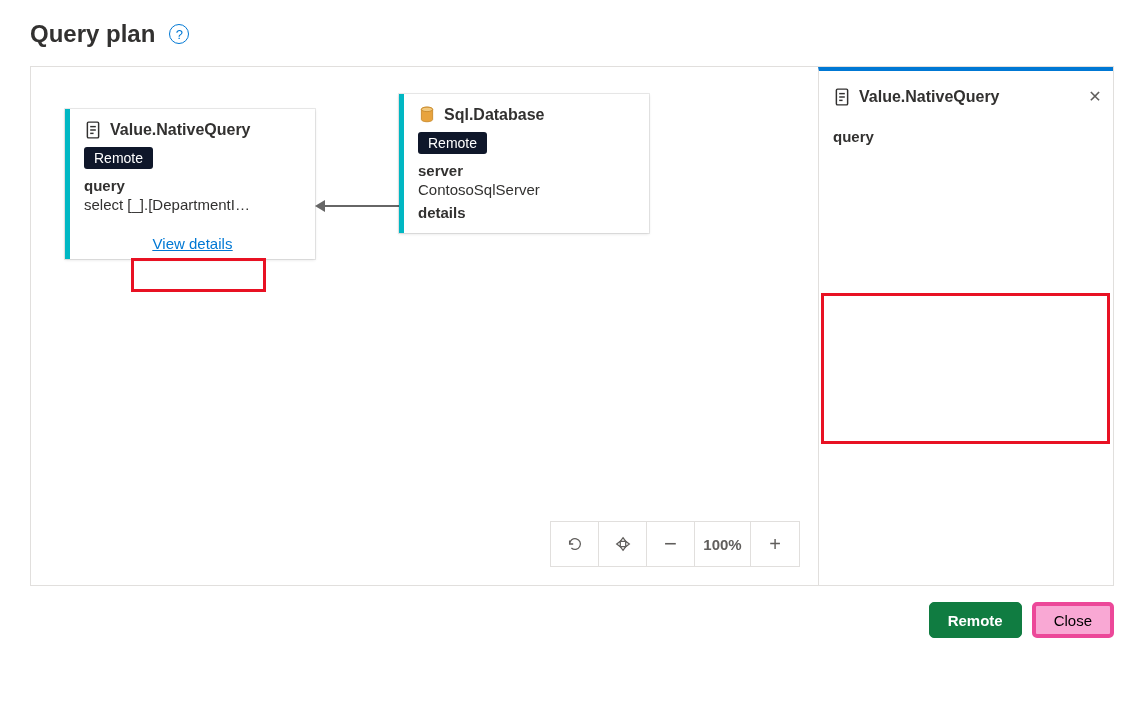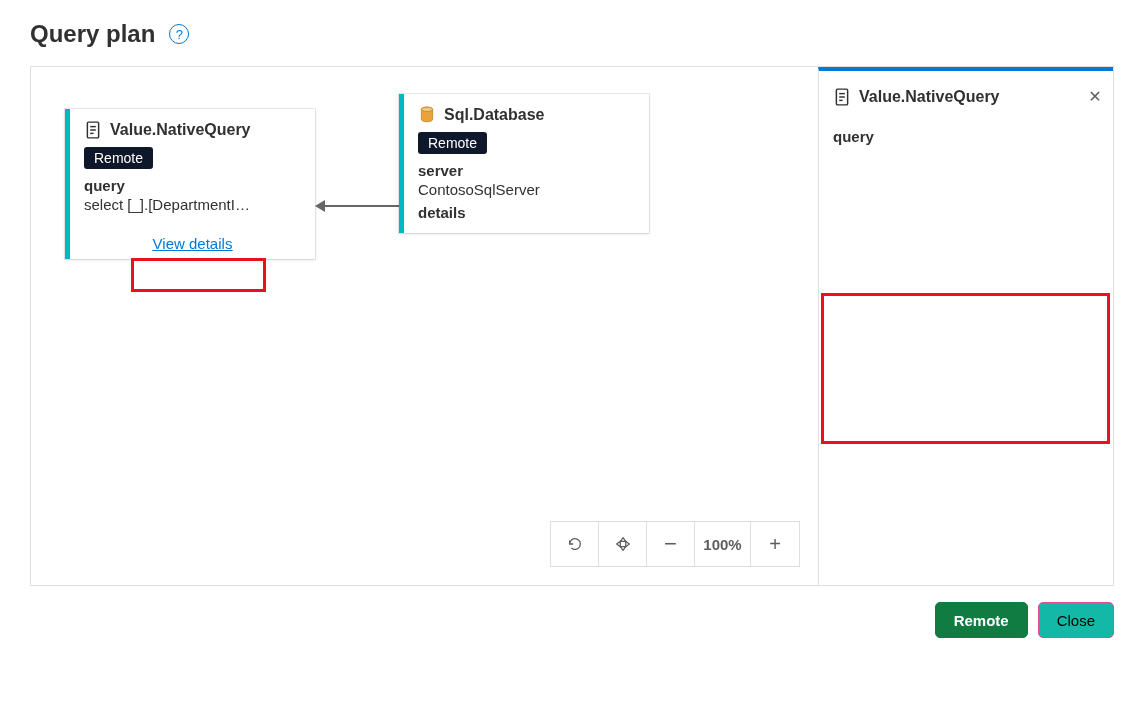--- a/index.html
+++ b/index.html
@@ -148,22 +148,22 @@
     gap: 10px;
     margin-top: 16px;
   }
   .btn {
     height: 36px;
     padding: 0 18px;
     border-radius: 5px;
     font-size: 15px;
     font-family: inherit;
     cursor: pointer;
-    border: 1px solid #ec4899;
-    background: #14b8a6;
+    border: 4px solid #ec4899;
+    background: #f9a8d4;
   }
   .btn-primary {
     background: #107c41;
     color: #fff;
     border: 1px solid #107c41;
     font-weight: 600;
   }
 </style>
 </head>
 <body>

